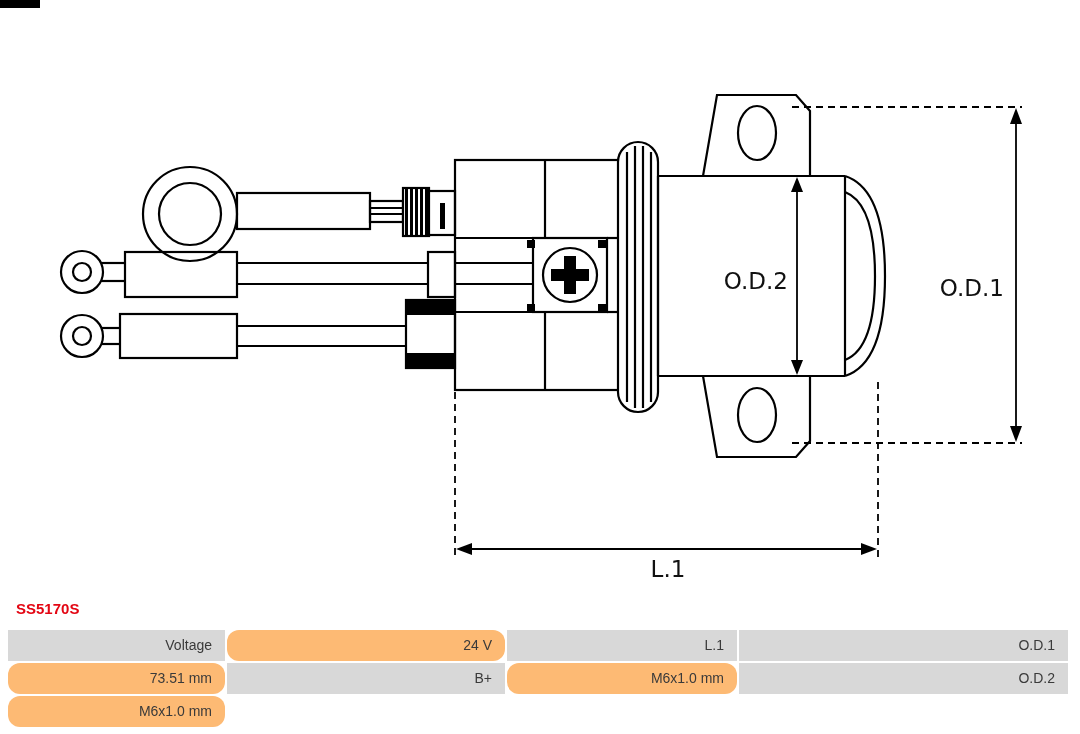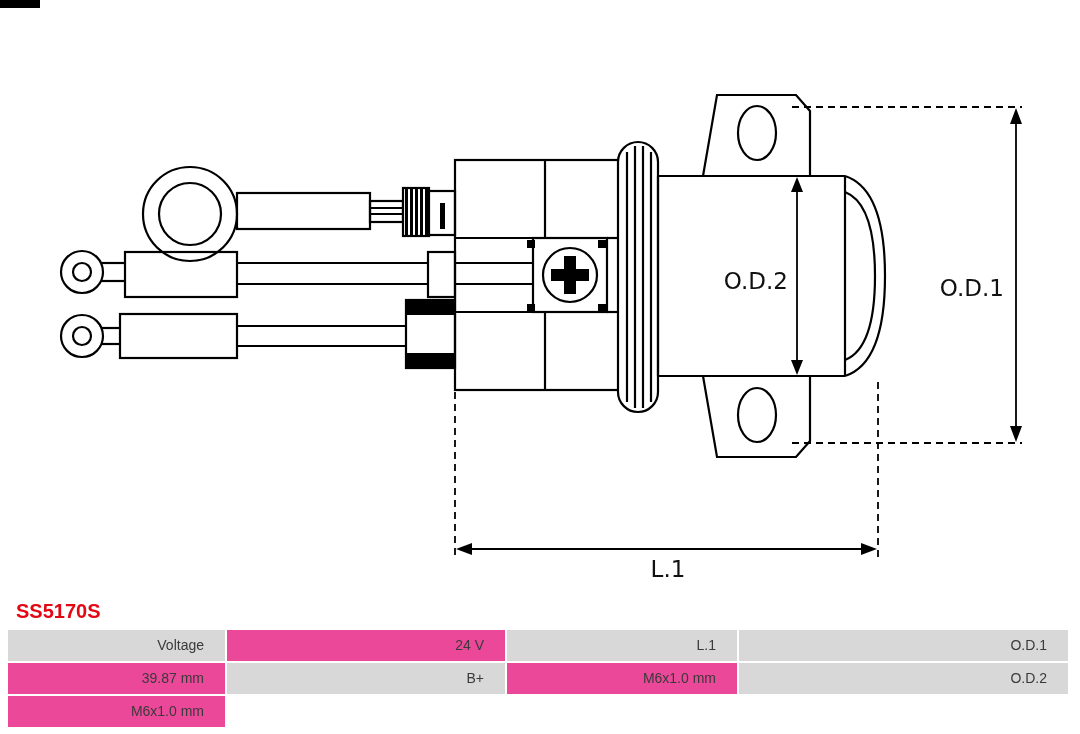--- a/index.html
+++ b/index.html
@@ -10,36 +10,36 @@
   .logo-fragment{
     position:absolute;left:0;top:0;width:40px;height:8px;background:#000;
   }
   svg{position:absolute;left:0;top:0;}
   svg text{
     font-family:"DejaVu Sans","Liberation Sans",sans-serif;
     font-size:23px;fill:#111;
   }
   .part-number{
     position:absolute;left:16px;top:600px;
-    font-size:20px;font-weight:700;color:#e30613;
+    font-size:15px;font-weight:700;color:#e30613;
   }
   .spec-table{
     position:absolute;left:8px;top:630px;width:1054px;
     display:grid;
     grid-template-columns:217px 278px 230px 329px;
     grid-auto-rows:31px;
     gap:2px;
     font-size:14px;color:#3a3a3a;
   }
   .spec-table .cell{
-    line-height:31px;text-align:right;padding-right:21px;box-sizing:border-box;
+    line-height:31px;text-align:right;padding-right:13px;box-sizing:border-box;
     white-space:nowrap;overflow:hidden;
   }
   .spec-table .label{background:#d8d8d8;}
-  .spec-table .value{background:#ec4899;}
+  .spec-table .value{background:#fdba74;border-radius:12px;}
 </style>
 </head>
 <body>
 
 <div class="logo-fragment"></div>
 
 <svg width="1080" height="592" viewBox="0 0 1080 592">
 
   <g stroke="#000" stroke-width="2.2" fill="none">
 
@@ -155,19 +155,19 @@
 </svg>
 
 <div class="part-number">SS5170S</div>
 
 <div class="spec-table">
   <div class="cell label">Voltage</div>
   <div class="cell value">24 V</div>
   <div class="cell label">L.1</div>
 
   <div class="cell label">O.D.1</div>
-  <div class="cell value">39.87 mm</div>
+  <div class="cell value">73.51 mm</div>
   <div class="cell label">B+</div>
   <div class="cell value">M6x1.0 mm</div>
 
   <div class="cell label">O.D.2</div>
   <div class="cell value">M6x1.0 mm</div>
 </div>
 
 </body></html>

